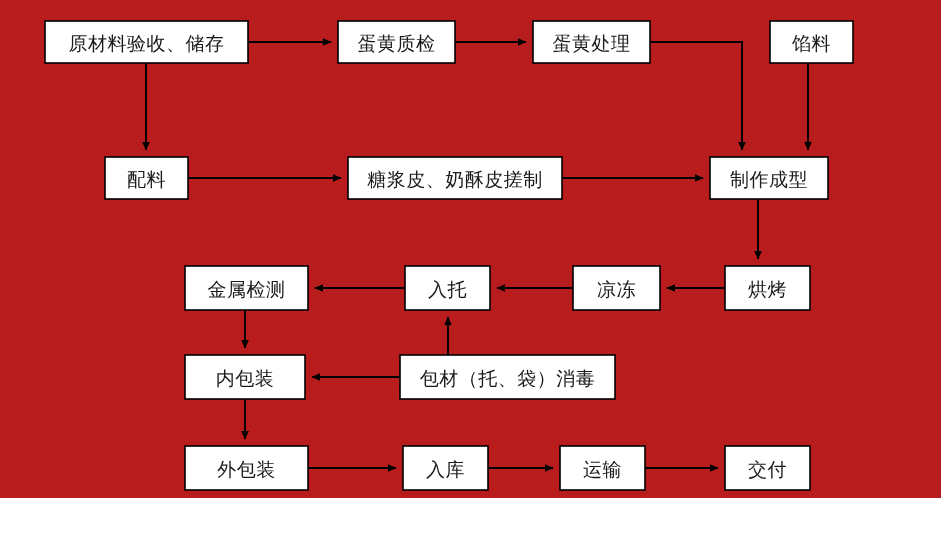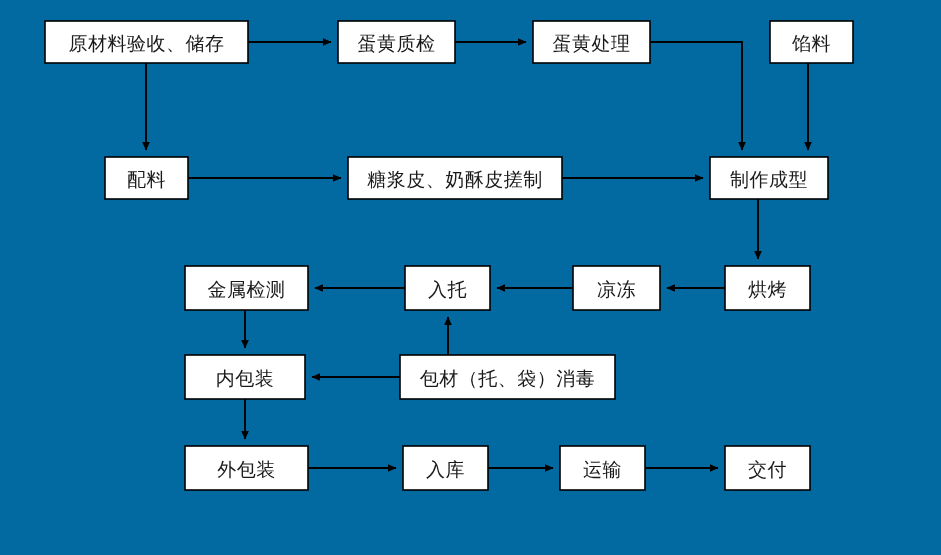--- a/index.html
+++ b/index.html
@@ -6,22 +6,22 @@
     margin: 0;
     padding: 0;
     background: #ffffff;
   }
   body {
     font-family: "Liberation Sans", "DejaVu Sans", sans-serif;
   }
   #flowchart-root {
     position: relative;
     width: 941px;
-    height: 555px;
-    background: #0369a1;
+    height: 498px;
+    background: #b91c1c;
     overflow: hidden;
   }
   svg#flow-svg {
     position: absolute;
     left: 0;
     top: 0;
     width: 941px;
     height: 555px;
     display: block;
   }

